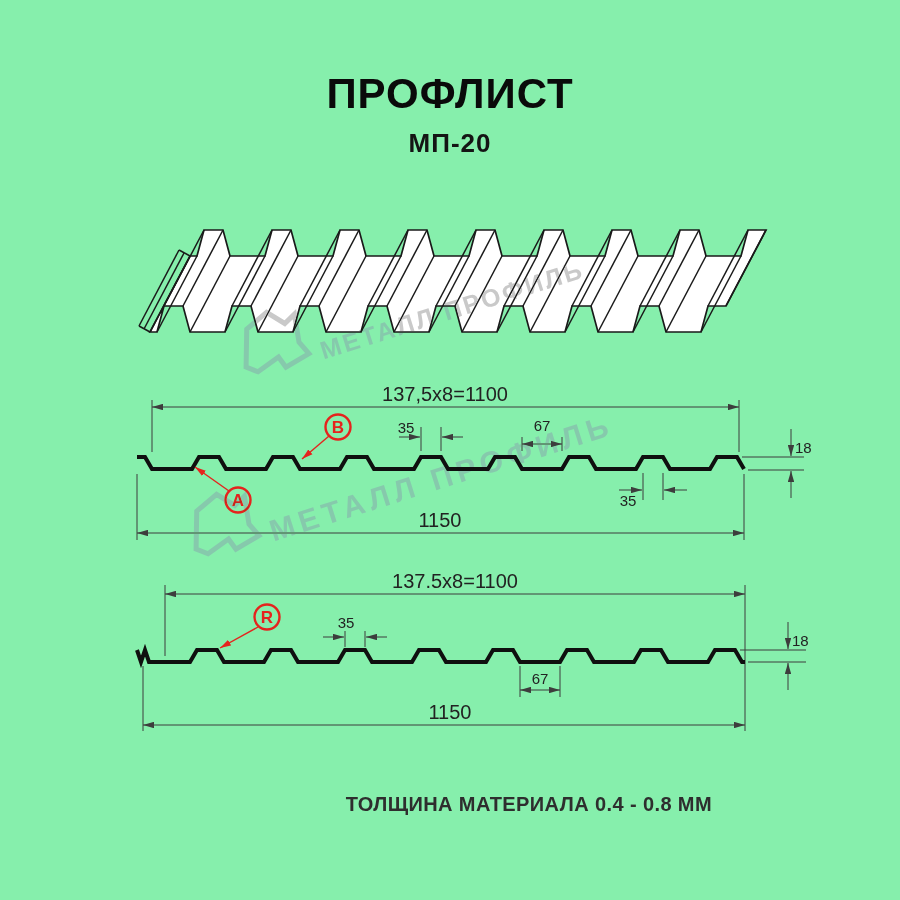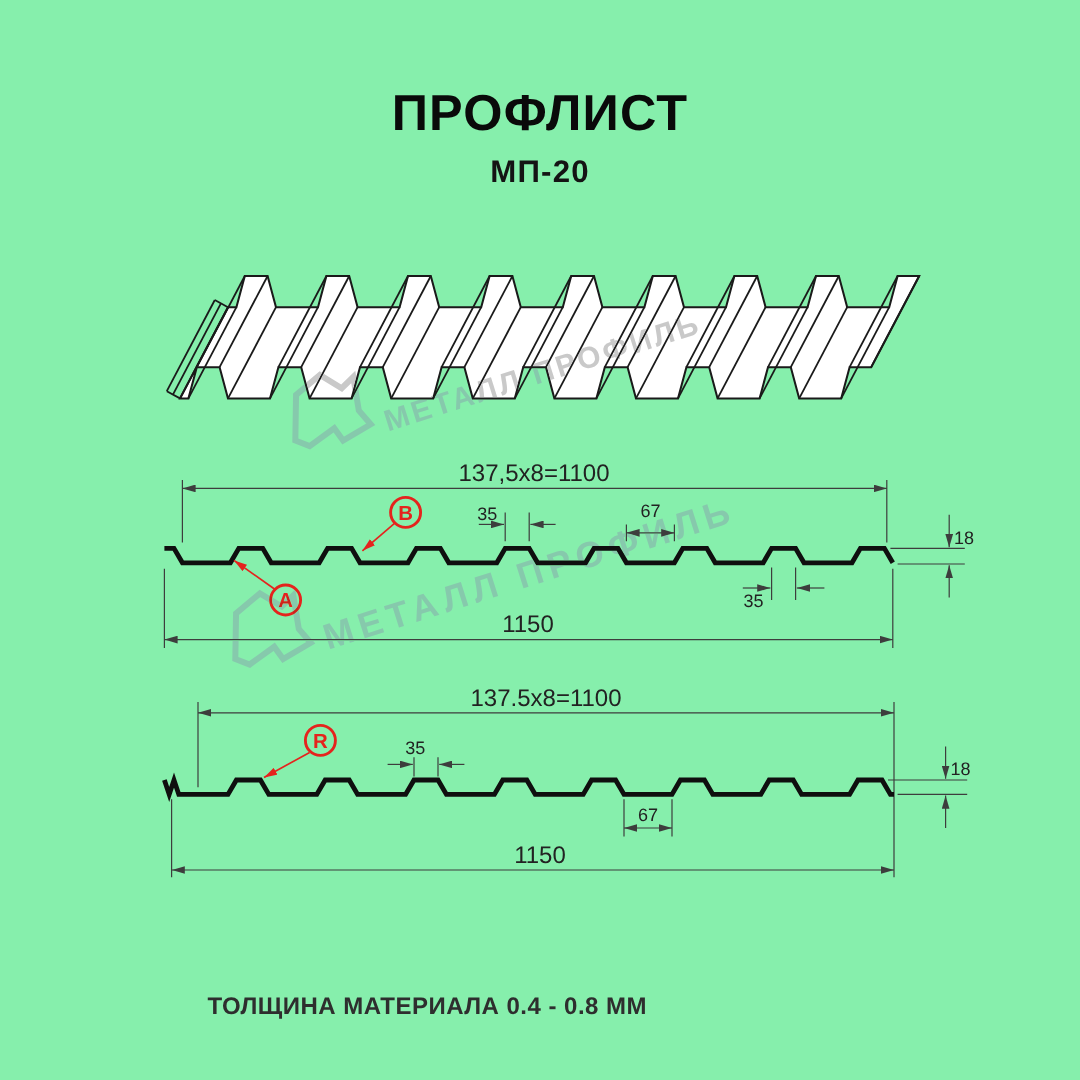--- a/index.html
+++ b/index.html
@@ -2,21 +2,21 @@
 <html><head>
 <meta charset="utf-8">
 <style>
   html,body{margin:0;padding:0;background:#fff;}
   .page{position:relative;width:900px;height:900px;background:#86efac;overflow:hidden;
         font-family:"Liberation Sans",sans-serif;}
   .title{position:absolute;left:0;top:70px;width:900px;text-align:center;
          font-size:42px;font-weight:800;letter-spacing:1px;color:#0a0a0a;}
   .subtitle{position:absolute;left:0;top:128px;width:900px;text-align:center;
          font-size:26px;font-weight:600;letter-spacing:1px;color:#141414;}
-  .note{position:absolute;left:0;top:828px;width:712px;text-align:center;
+  .note{position:absolute;left:0;top:793px;width:712px;text-align:right;
          font-size:20px;font-weight:600;letter-spacing:.4px;color:#2e2e2e;}
   svg.main{position:absolute;left:0;top:0;}
   .wm{position:absolute;mix-blend-mode:darken;pointer-events:none;overflow:visible;}
   .wmlogo{fill:none;stroke:#c9c9c9;stroke-width:5;stroke-linejoin:miter;}
   .wmtext{fill:#c9c9c9;font-weight:bold;font-family:"Liberation Sans",sans-serif;}
   .wmt1{font-size:25px;letter-spacing:2.5px;}
   .wmt2{font-size:30px;letter-spacing:5px;}
   text.dim{font-family:"Liberation Sans",sans-serif;font-size:15px;fill:#222;text-anchor:middle;}
   text.dimbig{font-size:20px;}
   text.astart{text-anchor:start;}

